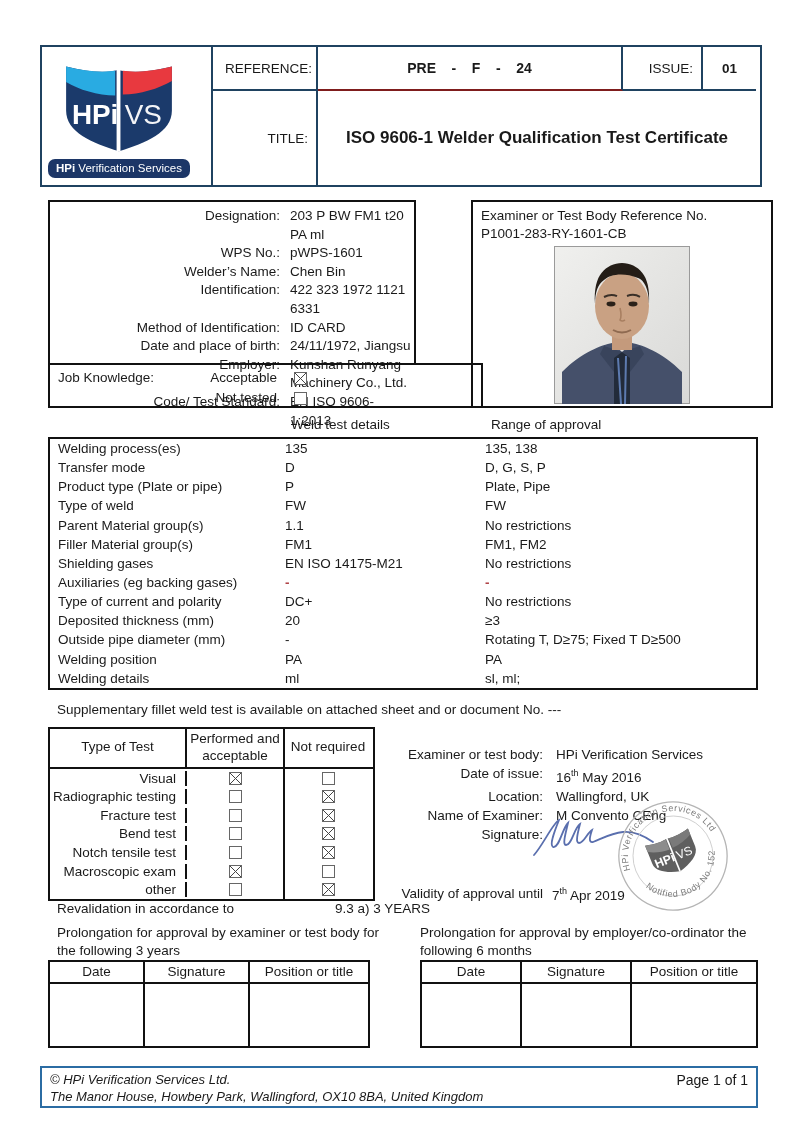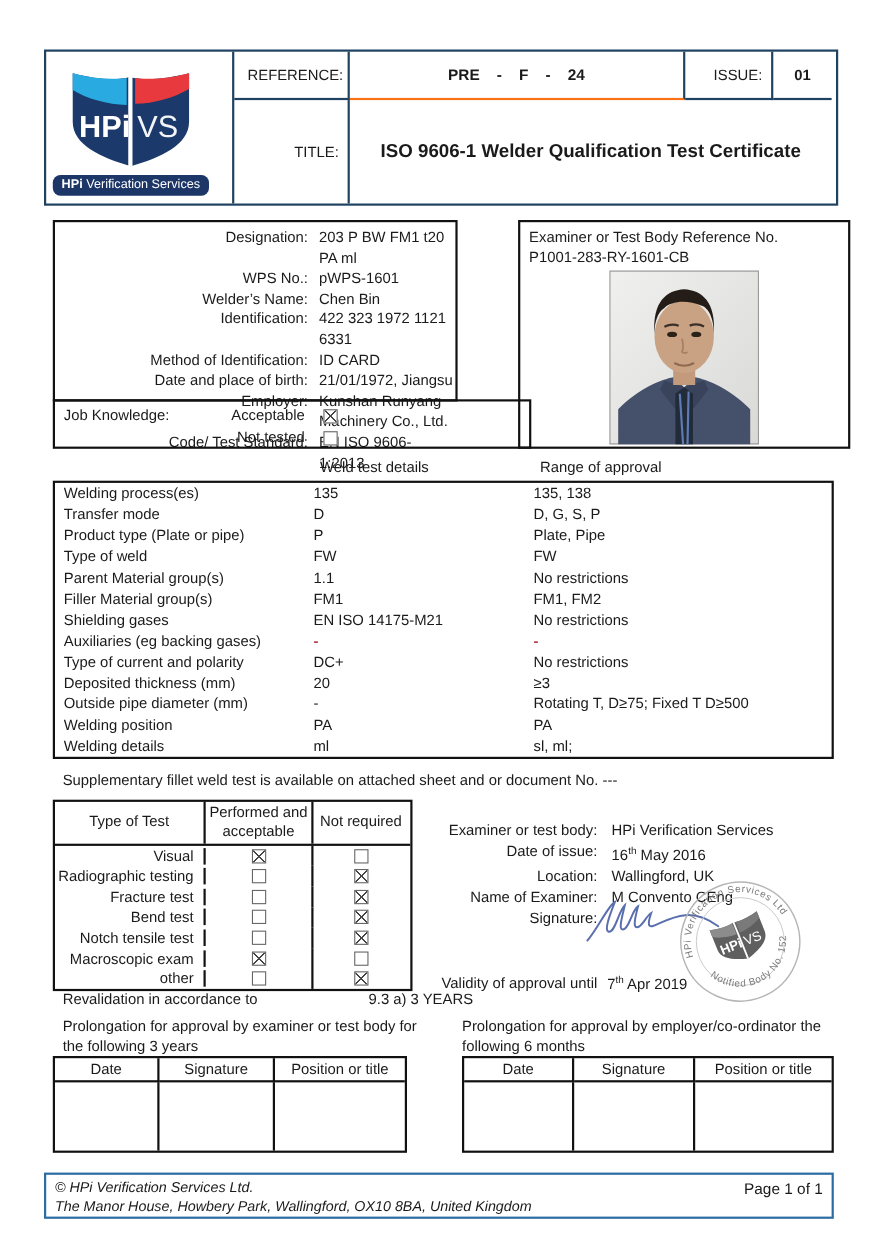--- a/index.html
+++ b/index.html
@@ -6,21 +6,21 @@
   .page{position:relative;width:800px;height:1131px;background:#fff;
         font-family:"Liberation Sans",sans-serif;color:#1a1a1a;overflow:hidden;}
 
   
   .hdr{position:absolute;left:40px;top:45px;width:718px;height:138px;
        display:grid;grid-template-columns:171px 105px 305px 80px 53px;
        grid-template-rows:44px 94px;border:2px solid #1f4260;}
   .hcell{border-color:#1f4260;display:flex;align-items:center;font-size:13.5px;}
   .logo-cell{grid-row:1/3;grid-column:1;border-right:2px solid #1f4260;position:relative;}
   .ref-label{grid-row:1;grid-column:2;border-right:2px solid #1f4260;border-bottom:2px solid #1f4260;padding-left:12px;}
-  .ref-value{grid-row:1;grid-column:3;border-right:2px solid #1f4260;border-bottom:2px solid #f97316;
+  .ref-value{grid-row:1;grid-column:3;border-right:2px solid #1f4260;border-bottom:2px solid #7f1d1d;
              justify-content:center;font-weight:bold;white-space:pre;font-size:14px;}
   .issue-label{grid-row:1;grid-column:4;border-right:2px solid #1f4260;border-bottom:2px solid #1f4260;justify-content:flex-end;padding-right:8px;}
   .issue-value{grid-row:1;grid-column:5;border-bottom:2px solid #1f4260;justify-content:center;font-weight:bold;}
   .title-label{grid-row:2;grid-column:2;border-right:2px solid #1f4260;justify-content:flex-end;padding-right:8px;}
   .title-value{grid-row:2;grid-column:3/6;justify-content:flex-end;text-align:center;
                font-weight:bold;font-size:17px;line-height:1.35;}
   .title-value div{max-width:420px;margin:0 auto;}
   .logo-svg{position:absolute;left:16px;top:8px;}
   .logo-badge{position:absolute;left:6px;bottom:7px;background:#1c3667;color:#fff;
               border-radius:7px;font-size:11.5px;padding:3px 8px 4px;white-space:nowrap;}
@@ -151,21 +151,21 @@
       <div class="irow">
           <span class="lab">Identification:</span>
           <span class="val">422 323 1972 1121 6331</span>
         </div>
       <div class="irow">
           <span class="lab">Method of Identification:</span>
           <span class="val">ID CARD</span>
         </div>
       <div class="irow">
           <span class="lab">Date and place of birth:</span>
-          <span class="val">21/01/1972, Jiangsu</span>
+          <span class="val">24/11/1972, Jiangsu</span>
         </div>
       <div class="irow">
           <span class="lab">Employer:</span>
           <span class="val">Kunshan Runyang Machinery Co., Ltd.</span>
         </div>
       <div class="irow">
           <span class="lab">Code/ Test Standard:</span>
           <span class="val">EN ISO 9606-1:2013</span>
         </div>
     </div>

